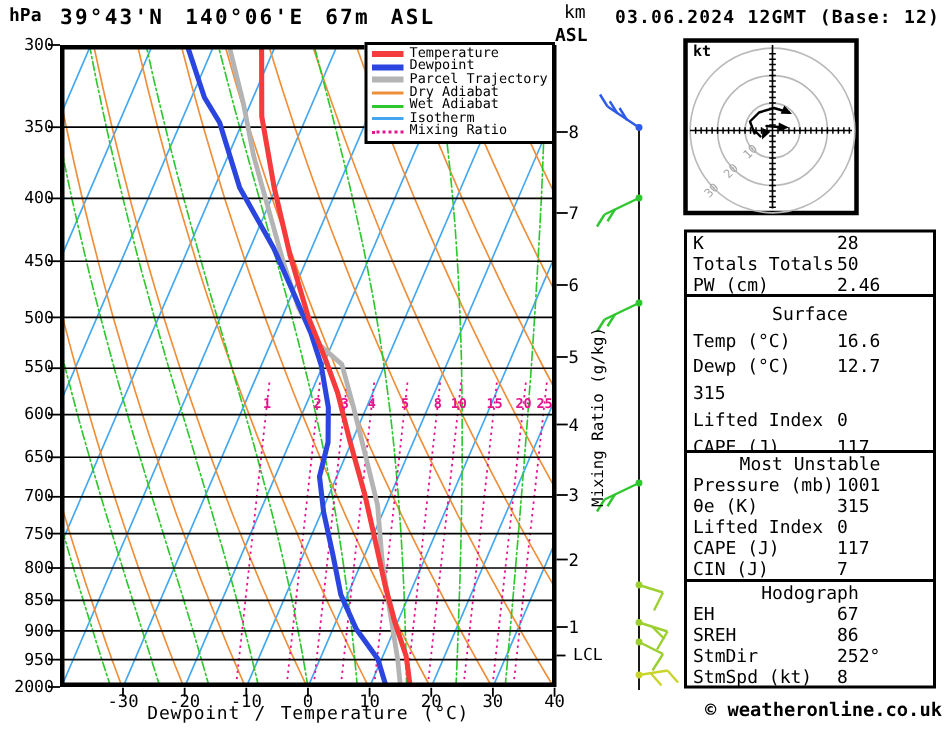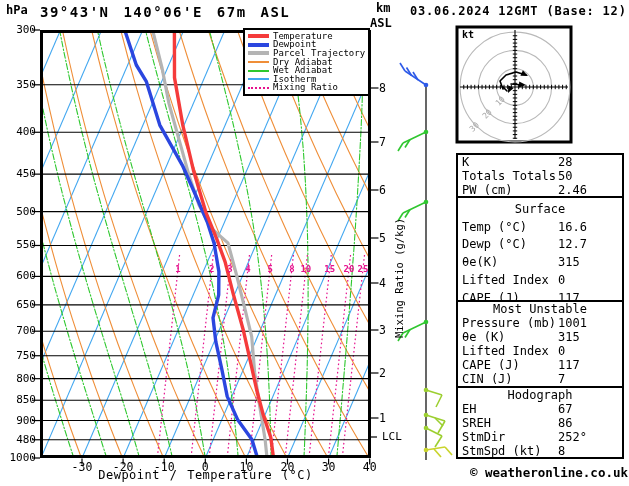--- a/index.html
+++ b/index.html
@@ -2,21 +2,21 @@
 <html><head>
 <meta charset="utf-8">
 <style>
   html,body{margin:0;padding:0;background:#fff;}
   #app{position:relative;width:629px;height:486px;background:#fff;overflow:hidden;
        font-family:"DejaVu Sans Mono",monospace;color:#000;}
   svg{position:absolute;left:0;top:0;}
   .lbl{position:absolute;white-space:pre;color:#000;z-index:3;}
   #hpa{left:6px;top:3px;font-size:12px;font-weight:bold;}
   #title{left:40px;top:4px;font-size:14px;font-weight:bold;letter-spacing:1.5px;word-spacing:4px;}
-  #km{left:376px;top:1px;font-size:12px;font-weight:bold;}
+  #km{left:376px;top:1px;font-size:12px;font-weight:normal;}
   #asl{left:370px;top:16px;font-size:12px;font-weight:bold;}
   #datetime{left:410px;top:4px;font-size:12px;font-weight:bold;letter-spacing:0.8px;}
   #xaxis-title{left:40px;top:468px;width:331px;text-align:center;font-size:12px;letter-spacing:0.5px;word-spacing:2px;}
   #mixlabel{left:399px;top:278px;transform:translate(-50%,-50%) rotate(-90deg);font-size:10.5px;}
   #lcl{left:382px;top:430px;font-size:11px;}
   #ktlabel{left:462px;top:29px;font-size:10px;font-weight:bold;}
   #footer{right:1px;top:465px;font-size:12.5px;font-weight:bold;}
   .tick{position:absolute;font-size:11px;z-index:3;white-space:pre;}
   .ptick{width:34px;text-align:right;left:2px;}
   .ttick{width:34px;text-align:center;top:460px;font-size:11.5px;}
@@ -348,21 +348,20 @@
       <div class="phdr">Surface</div>
       <div class="prow">
         <span class="plab">Temp (°C)</span>
         <span class="pval">16.6</span>
       </div>
       <div class="prow">
         <span class="plab">Dewp (°C)</span>
         <span class="pval">12.7</span>
       </div>
       <div class="prow">
-        <span class="plab">θe(K)</span>
         <span class="pval">315</span>
       </div>
       <div class="prow">
         <span class="plab">Lifted Index</span>
         <span class="pval">0</span>
       </div>
       <div class="prow">
         <span class="plab">CAPE (J)</span>
         <span class="pval">117</span>
       </div>
@@ -421,22 +420,22 @@
     <div class="tick ptick" style="top: 167.139px;">450</div>
     <div class="tick ptick" style="top: 204.593px;">500</div>
     <div class="tick ptick" style="top: 238.475px;">550</div>
     <div class="tick ptick" style="top: 269.407px;">600</div>
     <div class="tick ptick" style="top: 297.861px;">650</div>
     <div class="tick ptick" style="top: 324.206px;">700</div>
     <div class="tick ptick" style="top: 348.732px;">750</div>
     <div class="tick ptick" style="top: 371.675px;">800</div>
     <div class="tick ptick" style="top: 393.226px;">850</div>
     <div class="tick ptick" style="top: 413.545px;">900</div>
-    <div class="tick ptick" style="top: 432.766px;">480</div>
-    <div class="tick ptick" style="top: 451px;">1000</div>
+    <div class="tick ptick" style="top: 432.766px;">950</div>
+    <div class="tick ptick" style="top: 451px;">2000</div>
     <div class="tick ttick" style="left: 65px;">-30</div>
     <div class="tick ttick" style="left: 106.1px;">-20</div>
     <div class="tick ttick" style="left: 147.2px;">-10</div>
     <div class="tick ttick" style="left: 188.3px;">0</div>
     <div class="tick ttick" style="left: 229.4px;">10</div>
     <div class="tick ttick" style="left: 270.5px;">20</div>
     <div class="tick ttick" style="left: 311.6px;">30</div>
     <div class="tick ttick" style="left: 352.7px;">40</div>
     <div class="tick ktick" style="top: 81px;">8</div>
     <div class="tick ktick" style="top: 135px;">7</div>

